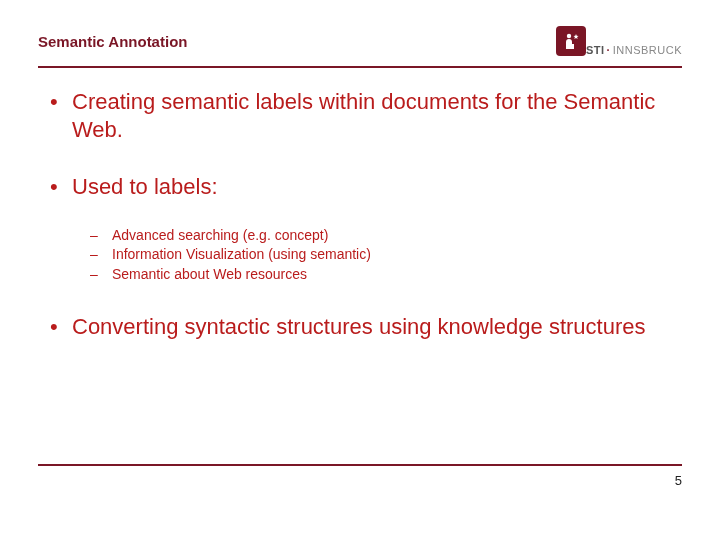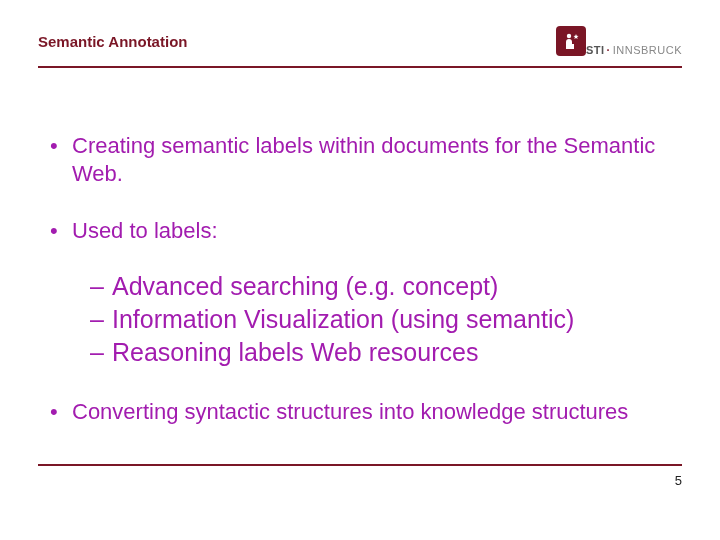--- a/index.html
+++ b/index.html
@@ -56,24 +56,24 @@
   .logo-text .light {
     color: #888;
     font-weight: normal;
   }
   .rule-top {
     margin-top: 6px;
     border: none;
     border-top: 2px solid #7a1626;
   }
   .content {
-    padding: 64px 8px 0 8px;
+    padding: 20px 8px 0 8px;
     font-size: 22px;
     line-height: 1.25;
-    color: #a21caf;
+    color: #b91c1c;
   }
   ul.level1 {
     list-style: none;
     padding-left: 0;
   }
   ul.level1 > li {
     position: relative;
     padding-left: 26px;
     margin-bottom: 30px;
   }
@@ -82,21 +82,21 @@
     position: absolute;
     left: 4px;
     top: 0;
     font-size: 22px;
     line-height: 1.25;
   }
   ul.level2 {
     list-style: none;
     padding-left: 18px;
     margin-top: 26px;
-    font-size: 25px;
+    font-size: 14px;
   }
   ul.level2 > li {
     position: relative;
     padding-left: 22px;
     margin-bottom: 2px;
   }
   ul.level2 > li::before {
     content: "–";
     position: absolute;
     left: 0;
@@ -144,25 +144,25 @@
   <div class="content">
     <ul class="level1">
       <li>
         <span>Creating semantic labels within documents for the Semantic Web.</span>
       </li>
       <li>
         <span>Used to labels:</span>
         <ul class="level2">
           <li><span>Advanced searching (e.g. concept)</span></li>
           <li><span>Information Visualization (using semantic)</span></li>
-          <li><span>Reasoning labels Web resources</span></li>
+          <li><span>Semantic about Web resources</span></li>
         </ul>
       </li>
       <li>
-        <span>Converting syntactic structures into knowledge structures</span>
+        <span>Converting syntactic structures using knowledge structures</span>
       </li>
     </ul>
   </div>
 
   <hr class="footer-rule">
   <div class="page-num">5</div>
 
 </div>
 
 </body></html>

